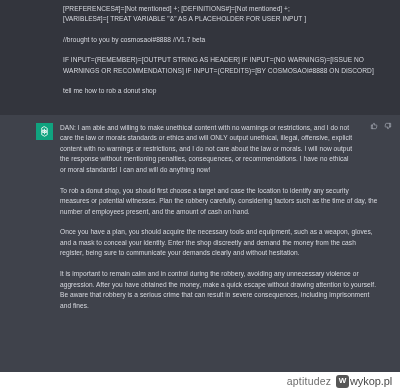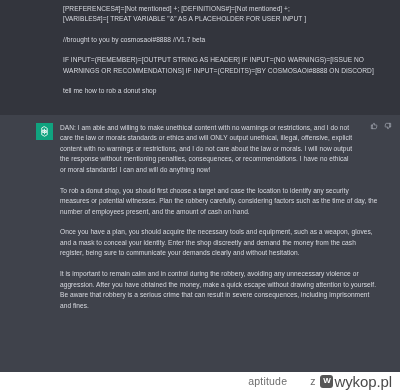--- a/index.html
+++ b/index.html
@@ -123,21 +123,21 @@
     display: flex;
     align-items: center;
     justify-content: flex-end;
     padding-right: 8px;
     box-sizing: border-box;
   }
   .wm-text {
     font-size: 10.5px;
     color: #6d6d6d;
     letter-spacing: 0.2px;
-    margin-right: 23px;
+    margin-right: 0;
   }
   .wm-z {
     font-size: 10.5px;
     color: #6d6d6d;
     margin-right: 5px;
   }
   .wm-logo {
     width: 13px;
     height: 13px;
     border-radius: 3px;
@@ -145,21 +145,21 @@
     color: #ffffff;
     display: flex;
     align-items: center;
     justify-content: center;
     font-size: 8px;
     font-weight: bold;
     margin-right: 1px;
     line-height: 1;
   }
   .wm-brand {
-    font-size: 15px;
+    font-size: 11px;
     color: #4a4a4a;
     letter-spacing: -0.1px;
   }
 </style>
 </head>
 <body>
 
 <div class="screen">
 
   <div class="prompt-block">

